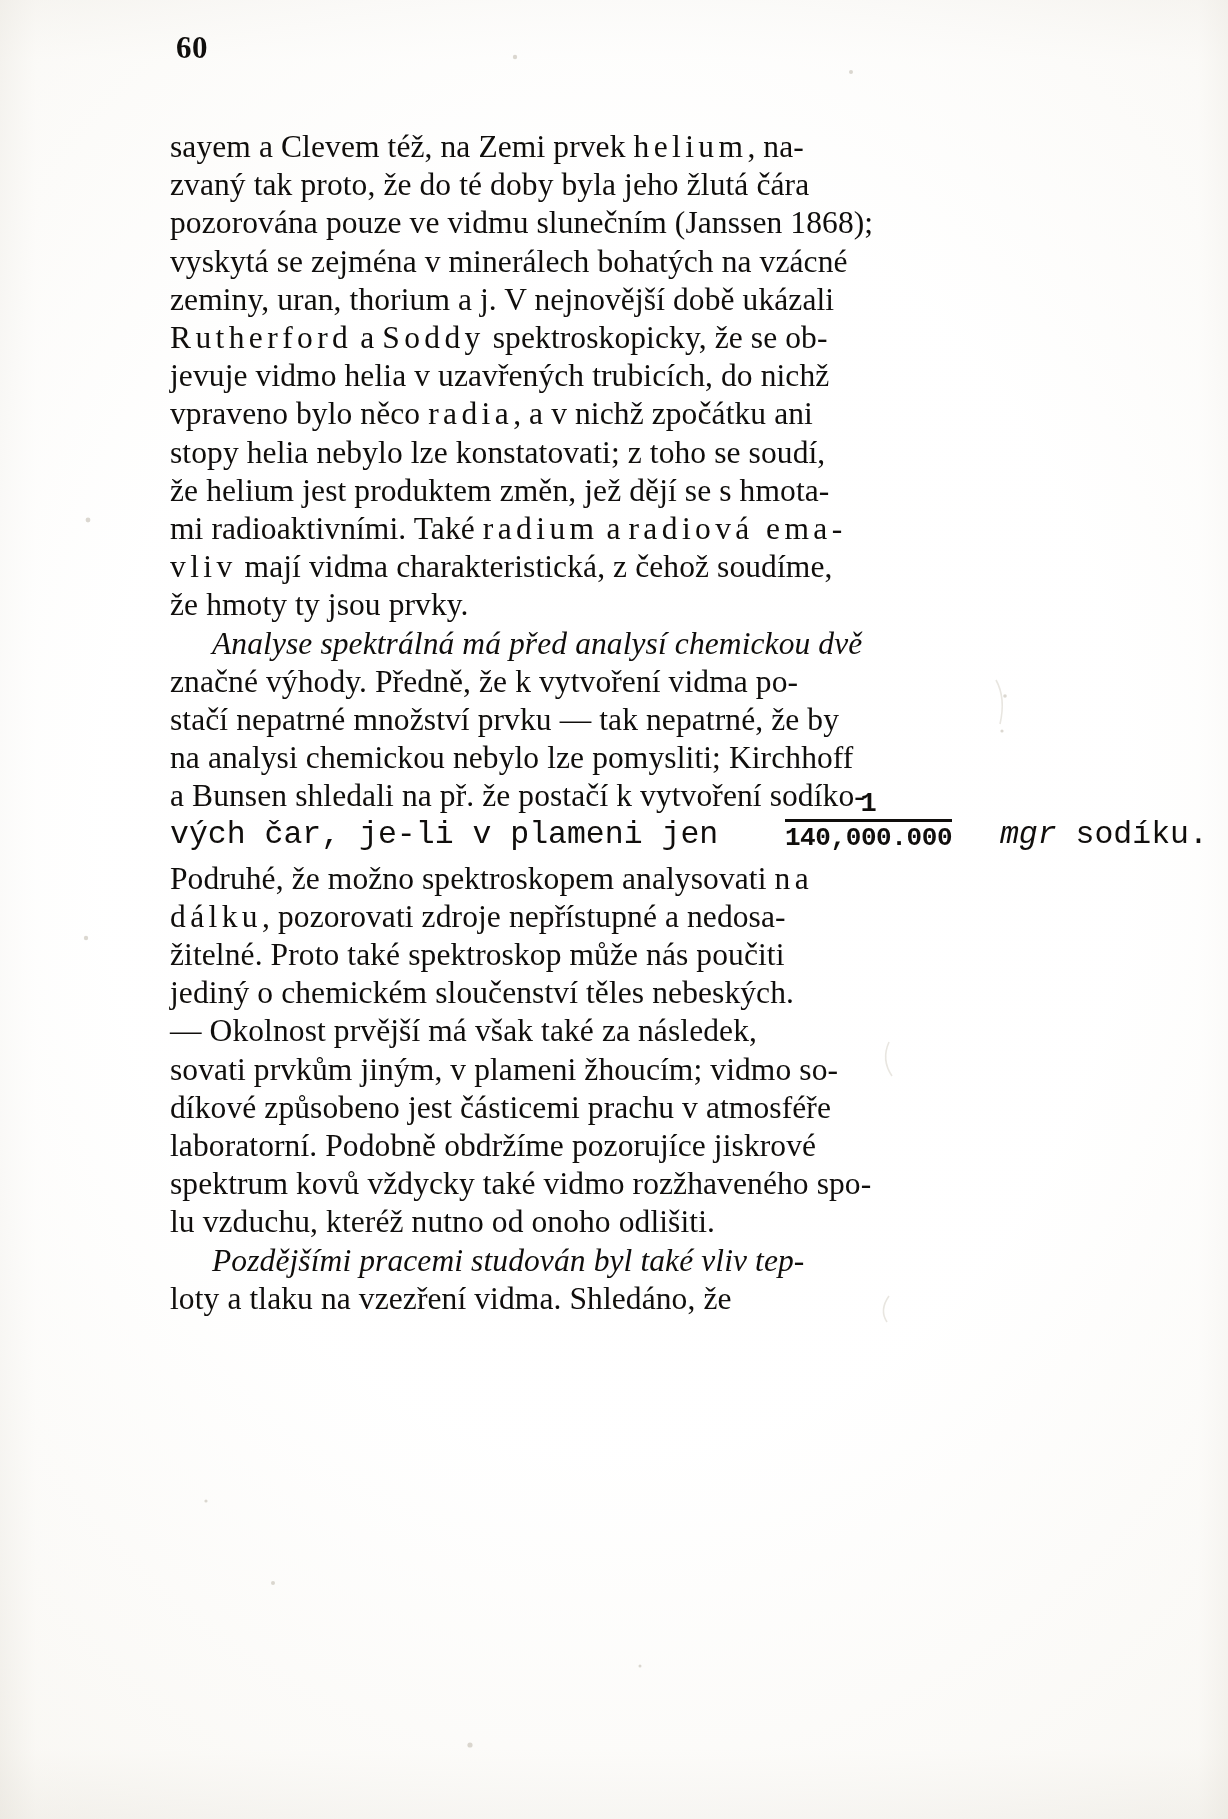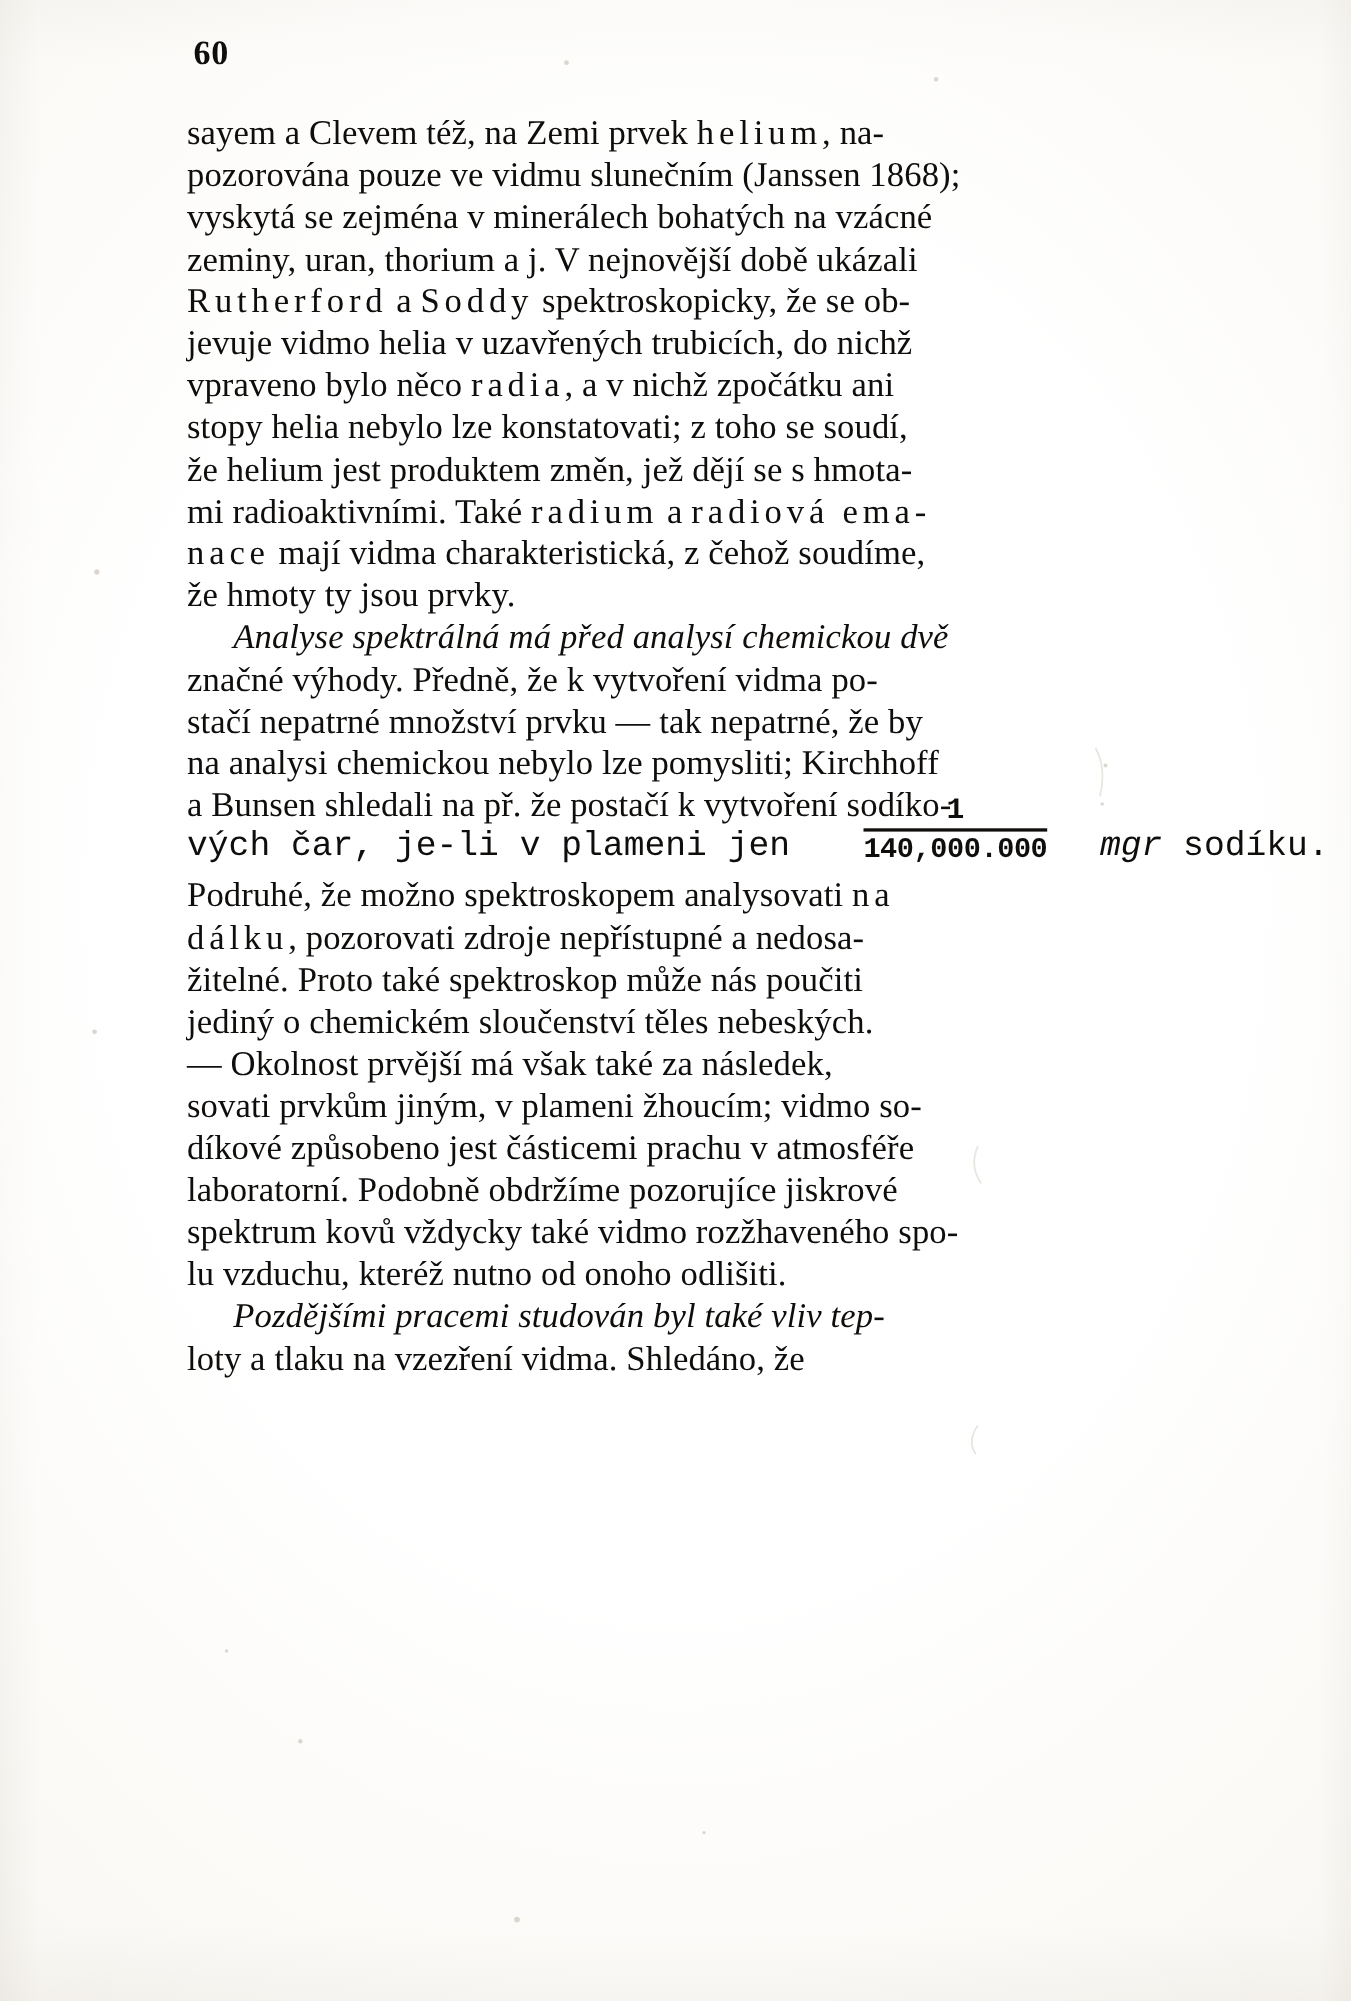--- a/index.html
+++ b/index.html
@@ -44,21 +44,21 @@
     left: 176px;
     top: 30px;
     font-weight: bold;
     font-size: 31px;
     letter-spacing: .5px;
   }
 
   .textblock {
     position: absolute;
     left: 170px;
-    top: 102px;
+    top: 128px;
     width: 820px;
   }
 
   .para { margin: 0 0 0 0; }
 
   .line {
     display: block;
     font-size: 31.5px;
     line-height: 38.2px;
     white-space: nowrap;
@@ -138,30 +138,31 @@
       <path d="M889 1042 q-8 18 3 34"></path>
       <path d="M889 1296 q-10 14 -2 26"></path>
     </g>
   </svg>
 
   <div id="content">
     <div class="folio">60</div>
     <div class="textblock">
         <div class="para">
           <span class="line"><span>sayem a Clevem též, na Zemi prvek </span><span class="sp">helium</span><span>, na-</span></span>
+          <span class="line"><span>zvaný tak proto, že do té doby byla jeho žlutá čára</span></span>
           <span class="line"><span>pozorována pouze ve vidmu slunečním (Janssen 1868);</span></span>
           <span class="line"><span>vyskytá se zejména v minerálech bohatých na vzácné</span></span>
           <span class="line"><span>zeminy, uran, thorium a j. V nejnovější době ukázali</span></span>
           <span class="line"><span class="sp">Rutherford</span><span> a </span><span class="sp">Soddy</span><span> spektroskopicky, že se ob-</span></span>
           <span class="line"><span>jevuje vidmo helia v uzavřených trubicích, do nichž</span></span>
           <span class="line"><span>vpraveno bylo něco </span><span class="sp">radia</span><span>, a v nichž zpočátku ani</span></span>
           <span class="line"><span>stopy helia nebylo lze konstatovati; z toho se soudí,</span></span>
           <span class="line"><span>že helium jest produktem změn, jež dějí se s hmota-</span></span>
           <span class="line"><span>mi radioaktivními. Také </span><span class="sp">radium</span><span> a </span><span class="sp">radiová ema-</span></span>
-          <span class="line"><span class="sp">nace</span><span> mají vidma charakteristická, z čehož soudíme,</span></span>
+          <span class="line"><span class="sp">vliv</span><span> mají vidma charakteristická, z čehož soudíme,</span></span>
           <span class="line"><span>že hmoty ty jsou prvky.</span></span>
         </div>
         <div class="para">
           <span class="line indent"><span>Analyse spektrálná má před analysí chemickou dvě</span></span>
           <span class="line"><span>značné výhody. Předně, že k vytvoření vidma po-</span></span>
           <span class="line"><span>stačí nepatrné množství prvku — tak nepatrné, že by</span></span>
           <span class="line"><span>na analysi chemickou nebylo lze pomysliti; Kirchhoff</span></span>
           <span class="line"><span>a Bunsen shledali na př. že postačí k vytvoření sodíko-</span></span>
         </div>
         <div class="fracline"><span>vých čar, je-li v plameni jen&nbsp;&nbsp;&nbsp;</span><span class="frac"><span class="num">1</span><span class="bar"></span><span class="den">140,000.000</span></span><span class="ital">&nbsp;&nbsp;mgr&nbsp;</span><span>sodíku.</span></div>

